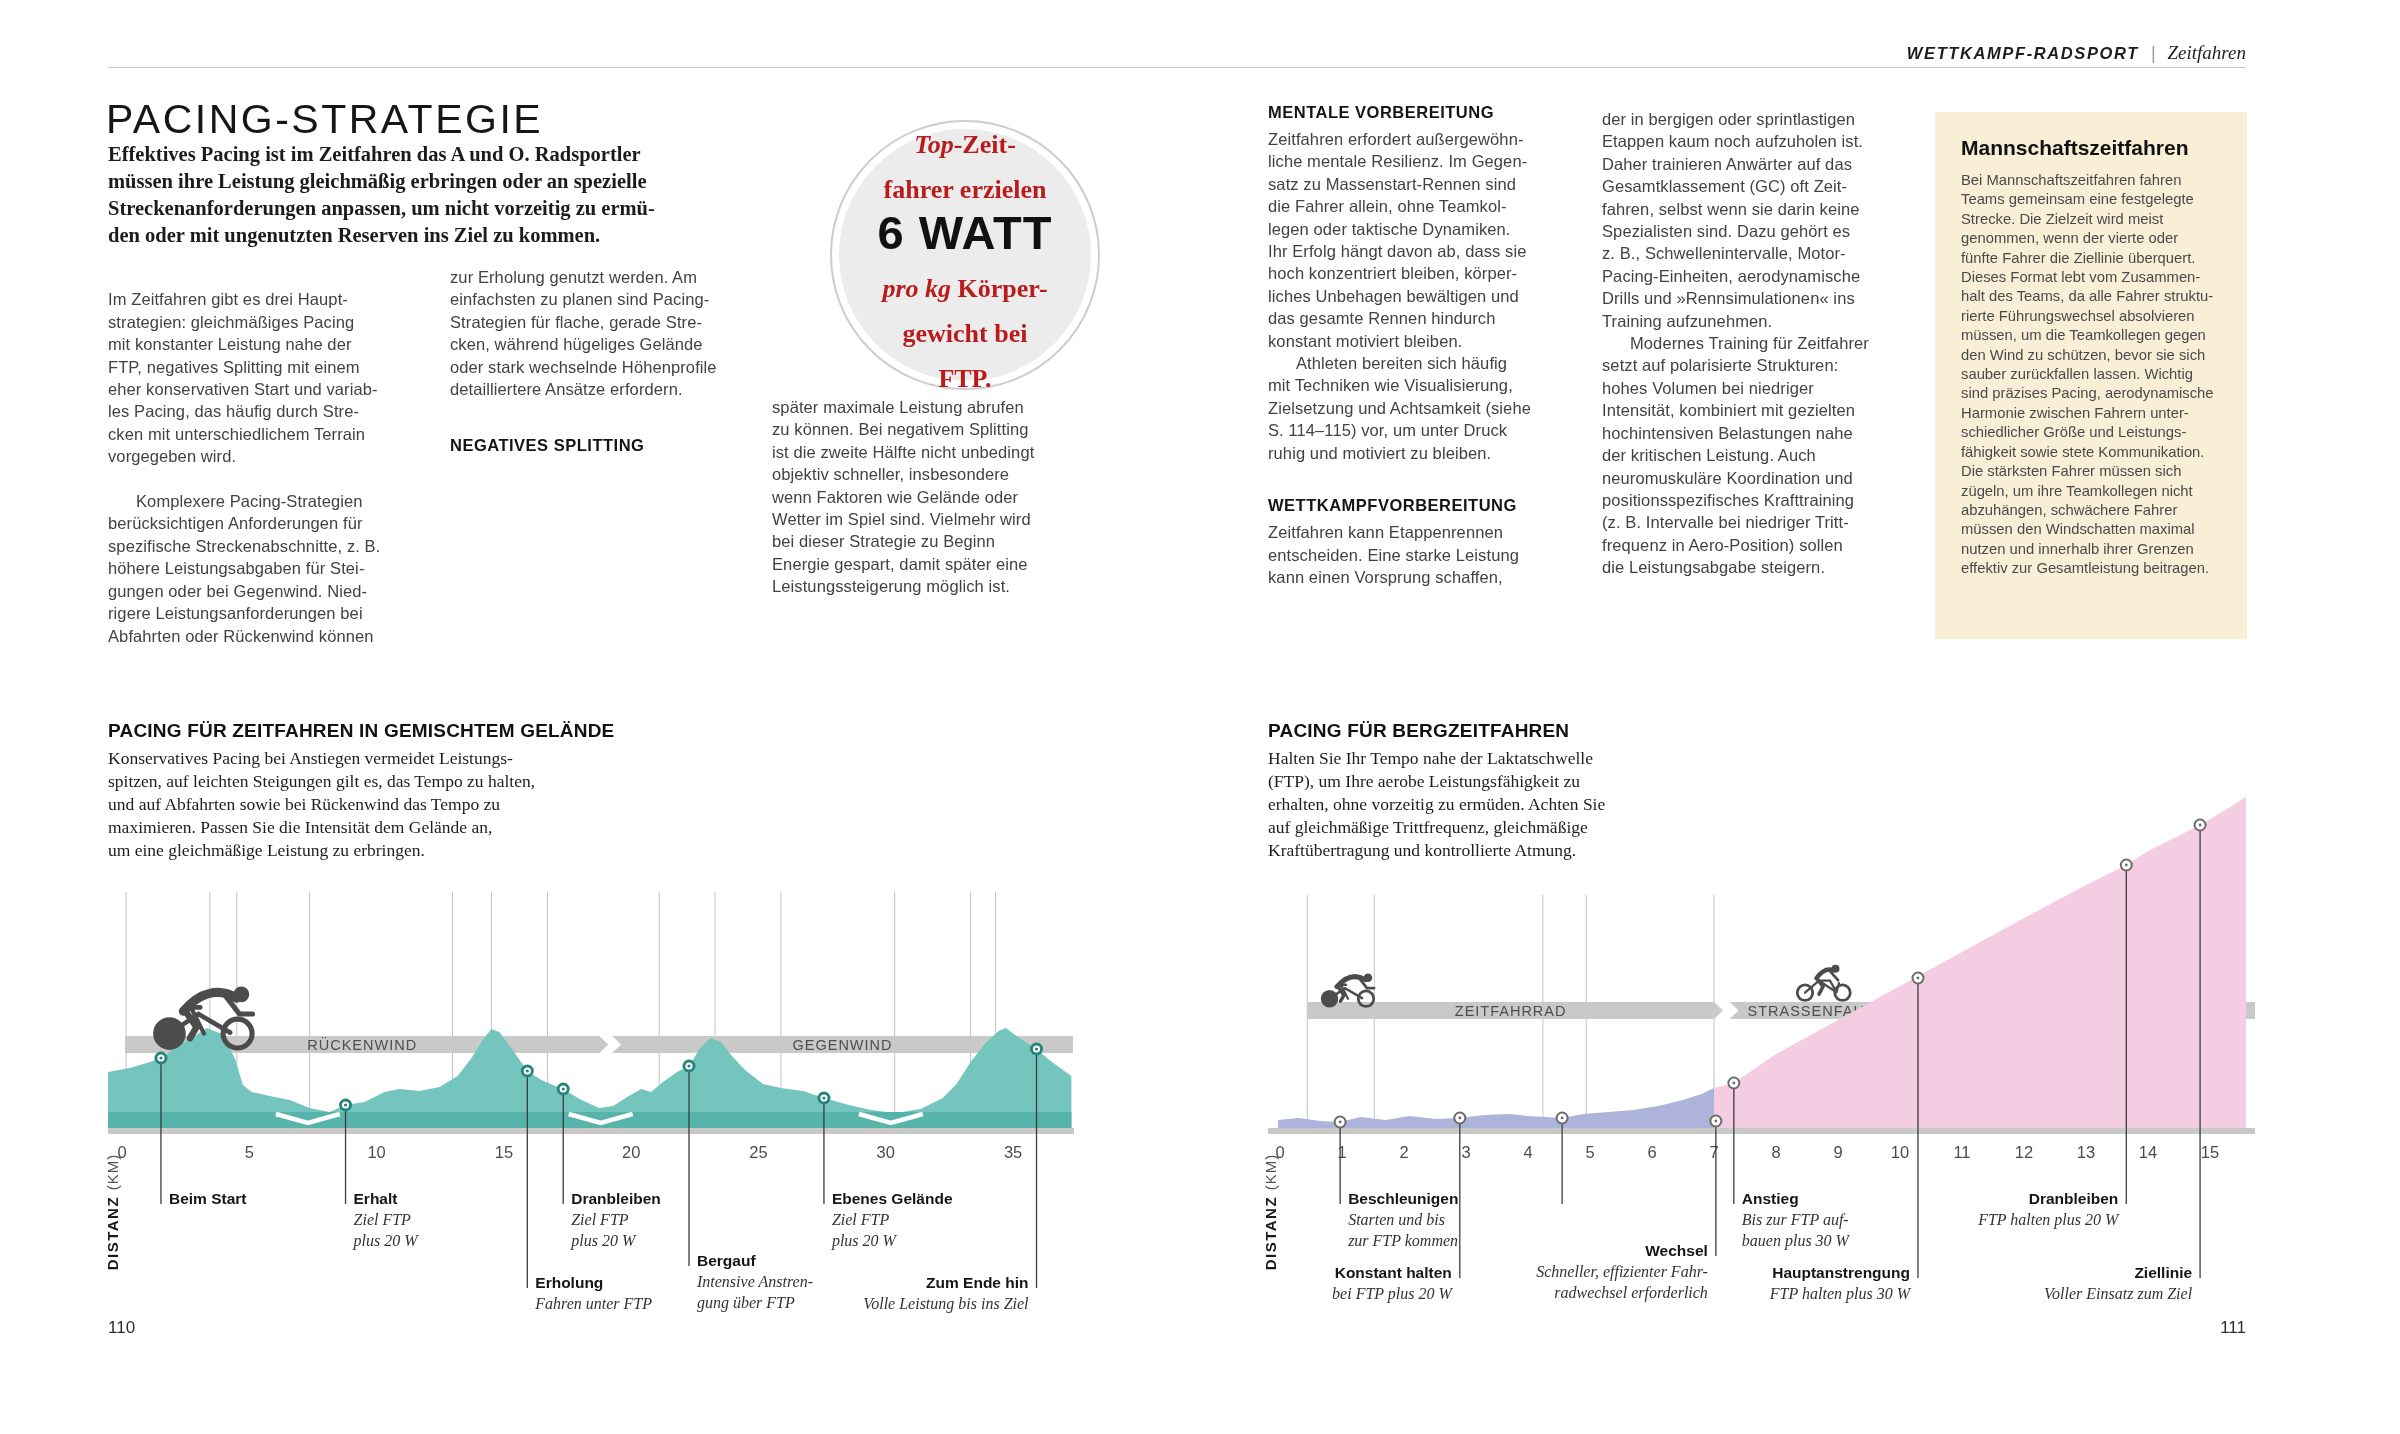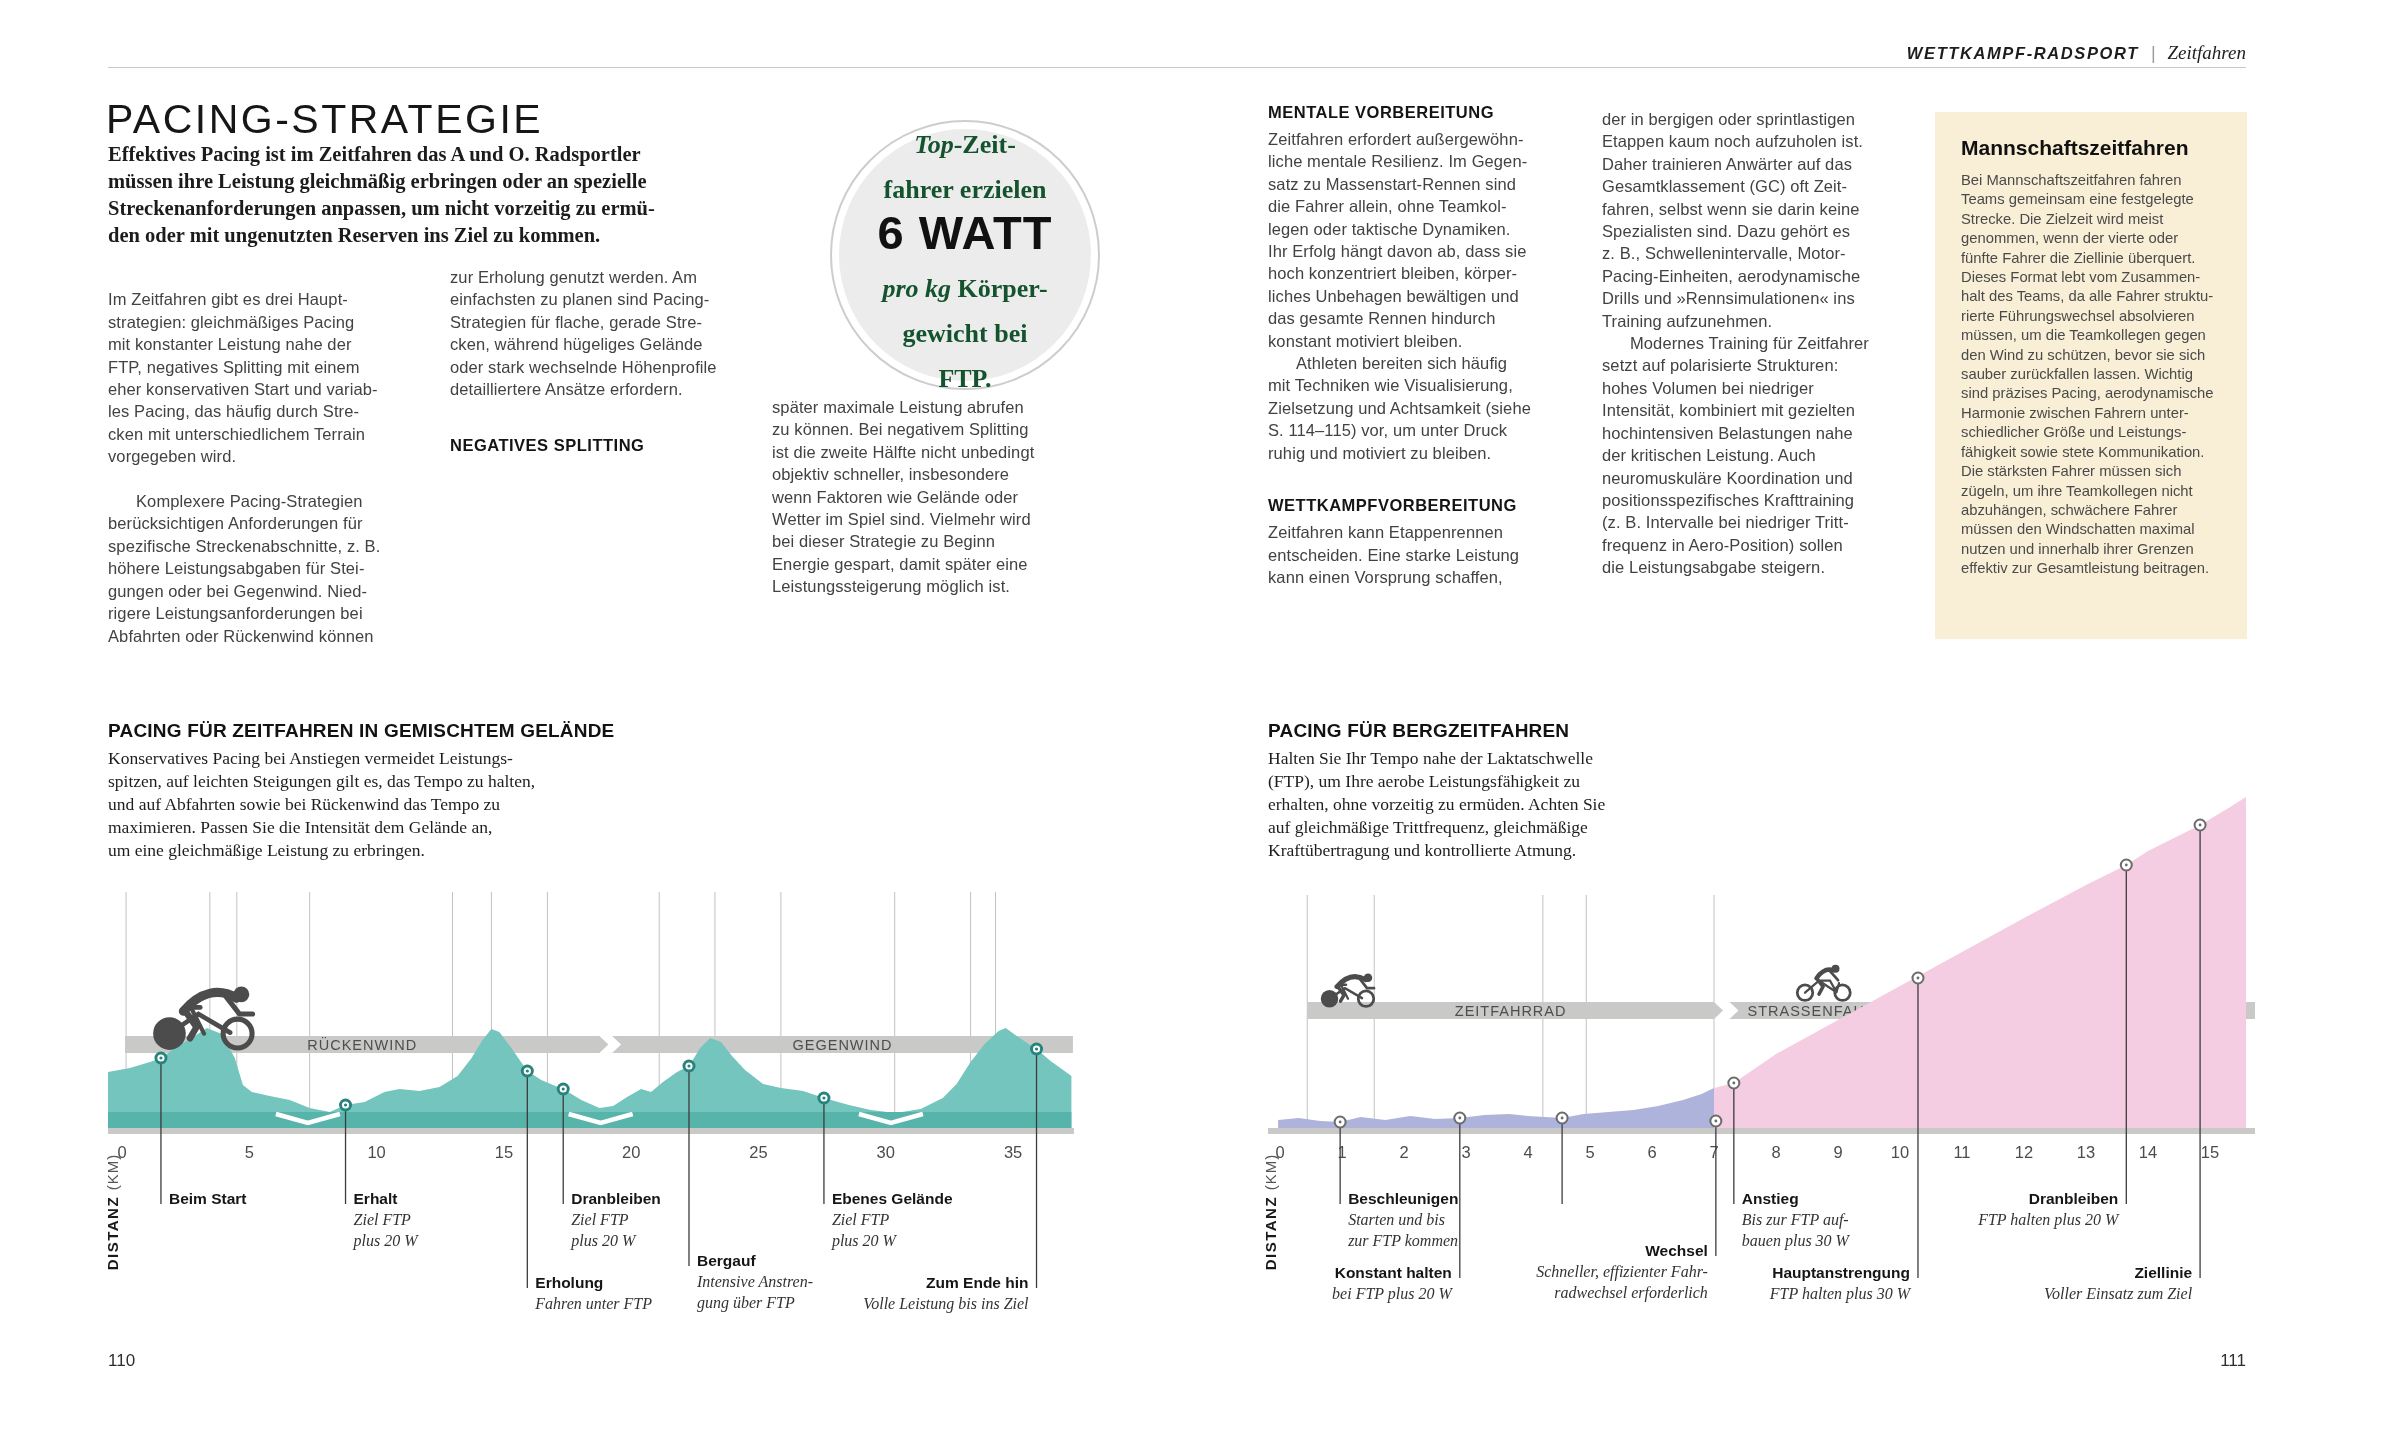--- a/index.html
+++ b/index.html
@@ -23,21 +23,21 @@
   .body-col { font-size:16.5px; line-height:22.4px; color:#424242; letter-spacing:0.1px; }
   .indent { text-indent:28px; }
   .col-head { font-size:16.5px; font-weight:700; letter-spacing:0.5px; color:#141414; }
 
   .badge-outer { position:absolute; left:830px; top:120px; width:270px; height:270px;
                  border-radius:50%; background:#ffffff; border:2px solid #cdcdcd; }
   .badge-inner { position:absolute; left:7px; top:7px; right:7px; bottom:7px; border-radius:50%;
                  background:#ececec; display:flex; flex-direction:column; align-items:center;
                  justify-content:center; text-align:center; }
   .badge-line { font-family:"Liberation Serif", serif; font-weight:600; font-size:26px;
-                line-height:33px; color:#14532d;margin-top:12px; }
+                line-height:33px; color:#b91c1c;margin-top:12px; }
   .badge-line i { font-style:italic; }
   .badge-big { font-size:47px; font-weight:800; letter-spacing:1px; color:#111;
                line-height:54px; font-family:"Liberation Sans", sans-serif; }
 
   .sidebar-box { position:absolute; left:1935px; top:112px; width:312px; height:527px;
                  padding:24px 26px; }
   .sidebar-title { font-size:21px; font-weight:700; color:#111; margin-bottom:11px; }
   .sidebar-body { font-size:14.8px; line-height:19.4px; color:#4a4a4a; }
 
   .chart-block { position:absolute; }
@@ -53,21 +53,21 @@
   .ann { position:absolute; }
   .ann-head { font-size:15.5px; font-weight:700; color:#151515; line-height:21px; }
   .ann-detail { font-family:"Liberation Serif", serif; font-style:italic; font-size:16px;
                 line-height:21px; color:#333; }
   .ann.right { text-align:right; }
   .ylabel { position:absolute; width:170px; height:20px; transform:rotate(-90deg);
             text-align:center; font-size:15px; color:#1a1a1a; letter-spacing:1px; }
   .ylabel b { font-weight:700; letter-spacing:1.5px; }
   .ylabel span { color:#555; font-weight:400; }
   .cyclist { position:absolute; }
-  .page-num { position:absolute; top:1318px; font-size:17px; color:#2e2e2e;margin-top:33px; }
+  .page-num { position:absolute; top:1318px; font-size:17px; color:#2e2e2e; }
 </style>
 </head>
 <body>
 
 <div class="top-rule"></div>
 
 <div class="running-head">
   <span class="rh-section">WETTKAMPF-RADSPORT</span>
   <span class="rh-sep">|</span>
   <span class="rh-chapter">Zeitfahren</span>

